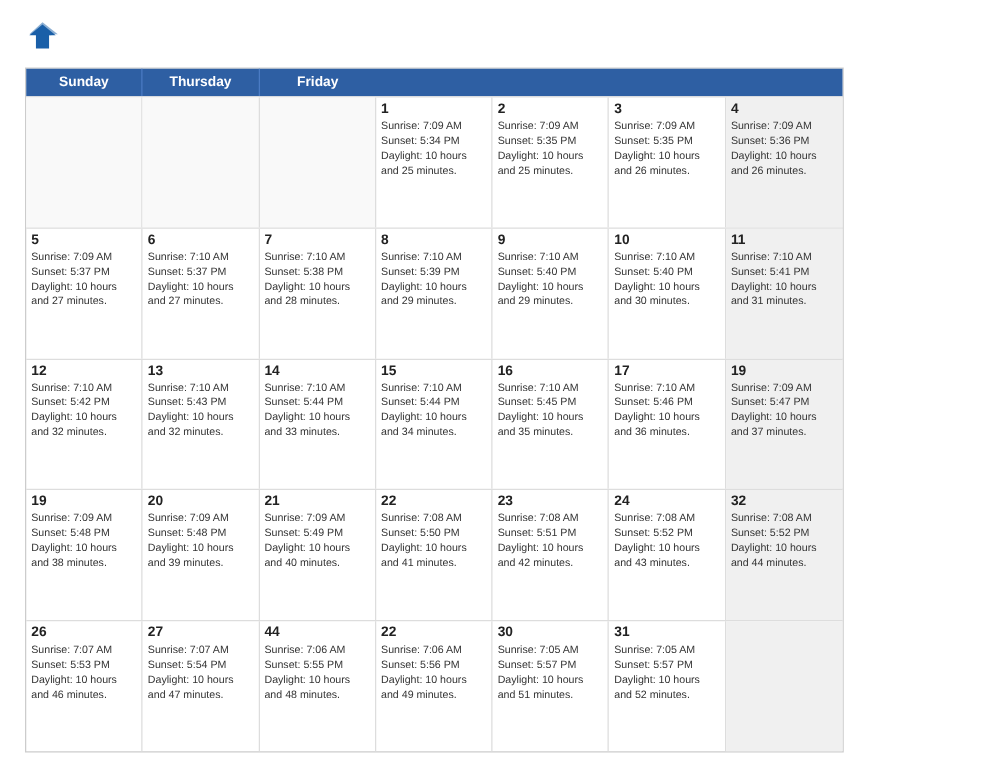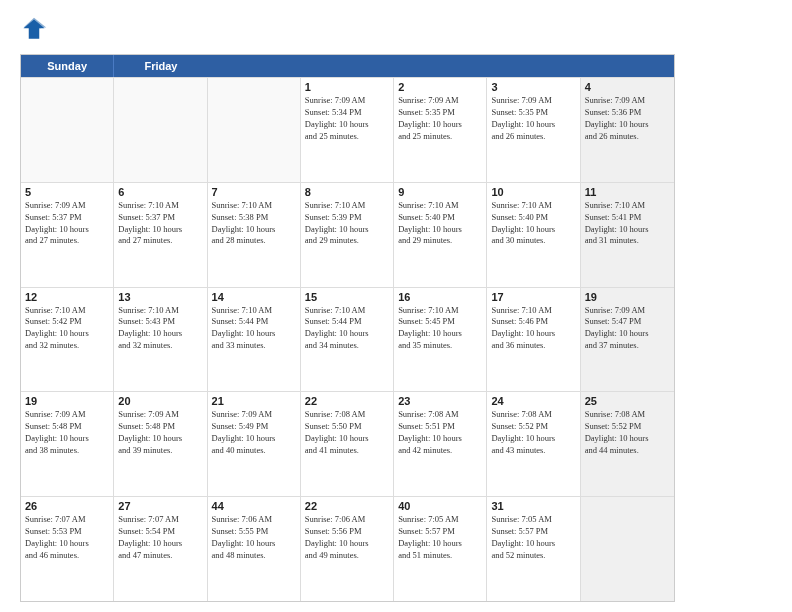--- a/index.html
+++ b/index.html
@@ -98,21 +98,20 @@
     .day-number {
       font-size: 11px;
       font-weight: bold;
       margin-bottom: 2px;
       color: #222;
     }
     .day-info {
       font-size: 8.5px;
       line-height: 1.4;
       color: #333;
-      font-family: Liberation Serif, serif;
     }
   </style>
 </head>
 <body>
 
 <div class="page">
   <div class="header">
     <div class="logo">
       <svg class="logo-icon" viewBox="0 0 32 32">
         <polygon points="16,4 28,14 22,14 22,26 10,26 10,14 4,14" fill="#1a5fa8"></polygon>
@@ -125,20 +124,21 @@
     </div>
     <div class="title-block">
       <h1></h1>
       <p></p>
     </div>
   </div>
 
   <div class="calendar">
     <div class="cal-header" id="cal-header">
         <div class="cal-header-cell">Sunday</div>
+        <div class="cal-header-cell">Thursday</div>
         <div class="cal-header-cell">Friday</div>
       </div>
     <div class="cal-body" id="cal-body">
         <div class="cal-week">
           <div class="cal-cell empty"></div>
           <div class="cal-cell empty"></div>
           <div class="cal-cell empty"></div>
           <div class="cal-cell">
             <div class="day-number">1</div>
             <div class="day-info" style="white-space: pre-line;">Sunrise: 7:09 AM
@@ -307,21 +307,21 @@
 and 42 minutes.</div>
           </div>
           <div class="cal-cell">
             <div class="day-number">24</div>
             <div class="day-info" style="white-space: pre-line;">Sunrise: 7:08 AM
 Sunset: 5:52 PM
 Daylight: 10 hours
 and 43 minutes.</div>
           </div>
           <div class="cal-cell shaded">
-            <div class="day-number">25</div>
+            <div class="day-number">32</div>
             <div class="day-info" style="white-space: pre-line;">Sunrise: 7:08 AM
 Sunset: 5:52 PM
 Daylight: 10 hours
 and 44 minutes.</div>
           </div>
         </div>
         <div class="cal-week">
           <div class="cal-cell">
             <div class="day-number">26</div>
             <div class="day-info" style="white-space: pre-line;">Sunrise: 7:07 AM
@@ -344,21 +344,21 @@
 and 48 minutes.</div>
           </div>
           <div class="cal-cell">
             <div class="day-number">22</div>
             <div class="day-info" style="white-space: pre-line;">Sunrise: 7:06 AM
 Sunset: 5:56 PM
 Daylight: 10 hours
 and 49 minutes.</div>
           </div>
           <div class="cal-cell">
-            <div class="day-number">40</div>
+            <div class="day-number">30</div>
             <div class="day-info" style="white-space: pre-line;">Sunrise: 7:05 AM
 Sunset: 5:57 PM
 Daylight: 10 hours
 and 51 minutes.</div>
           </div>
           <div class="cal-cell">
             <div class="day-number">31</div>
             <div class="day-info" style="white-space: pre-line;">Sunrise: 7:05 AM
 Sunset: 5:57 PM
 Daylight: 10 hours

